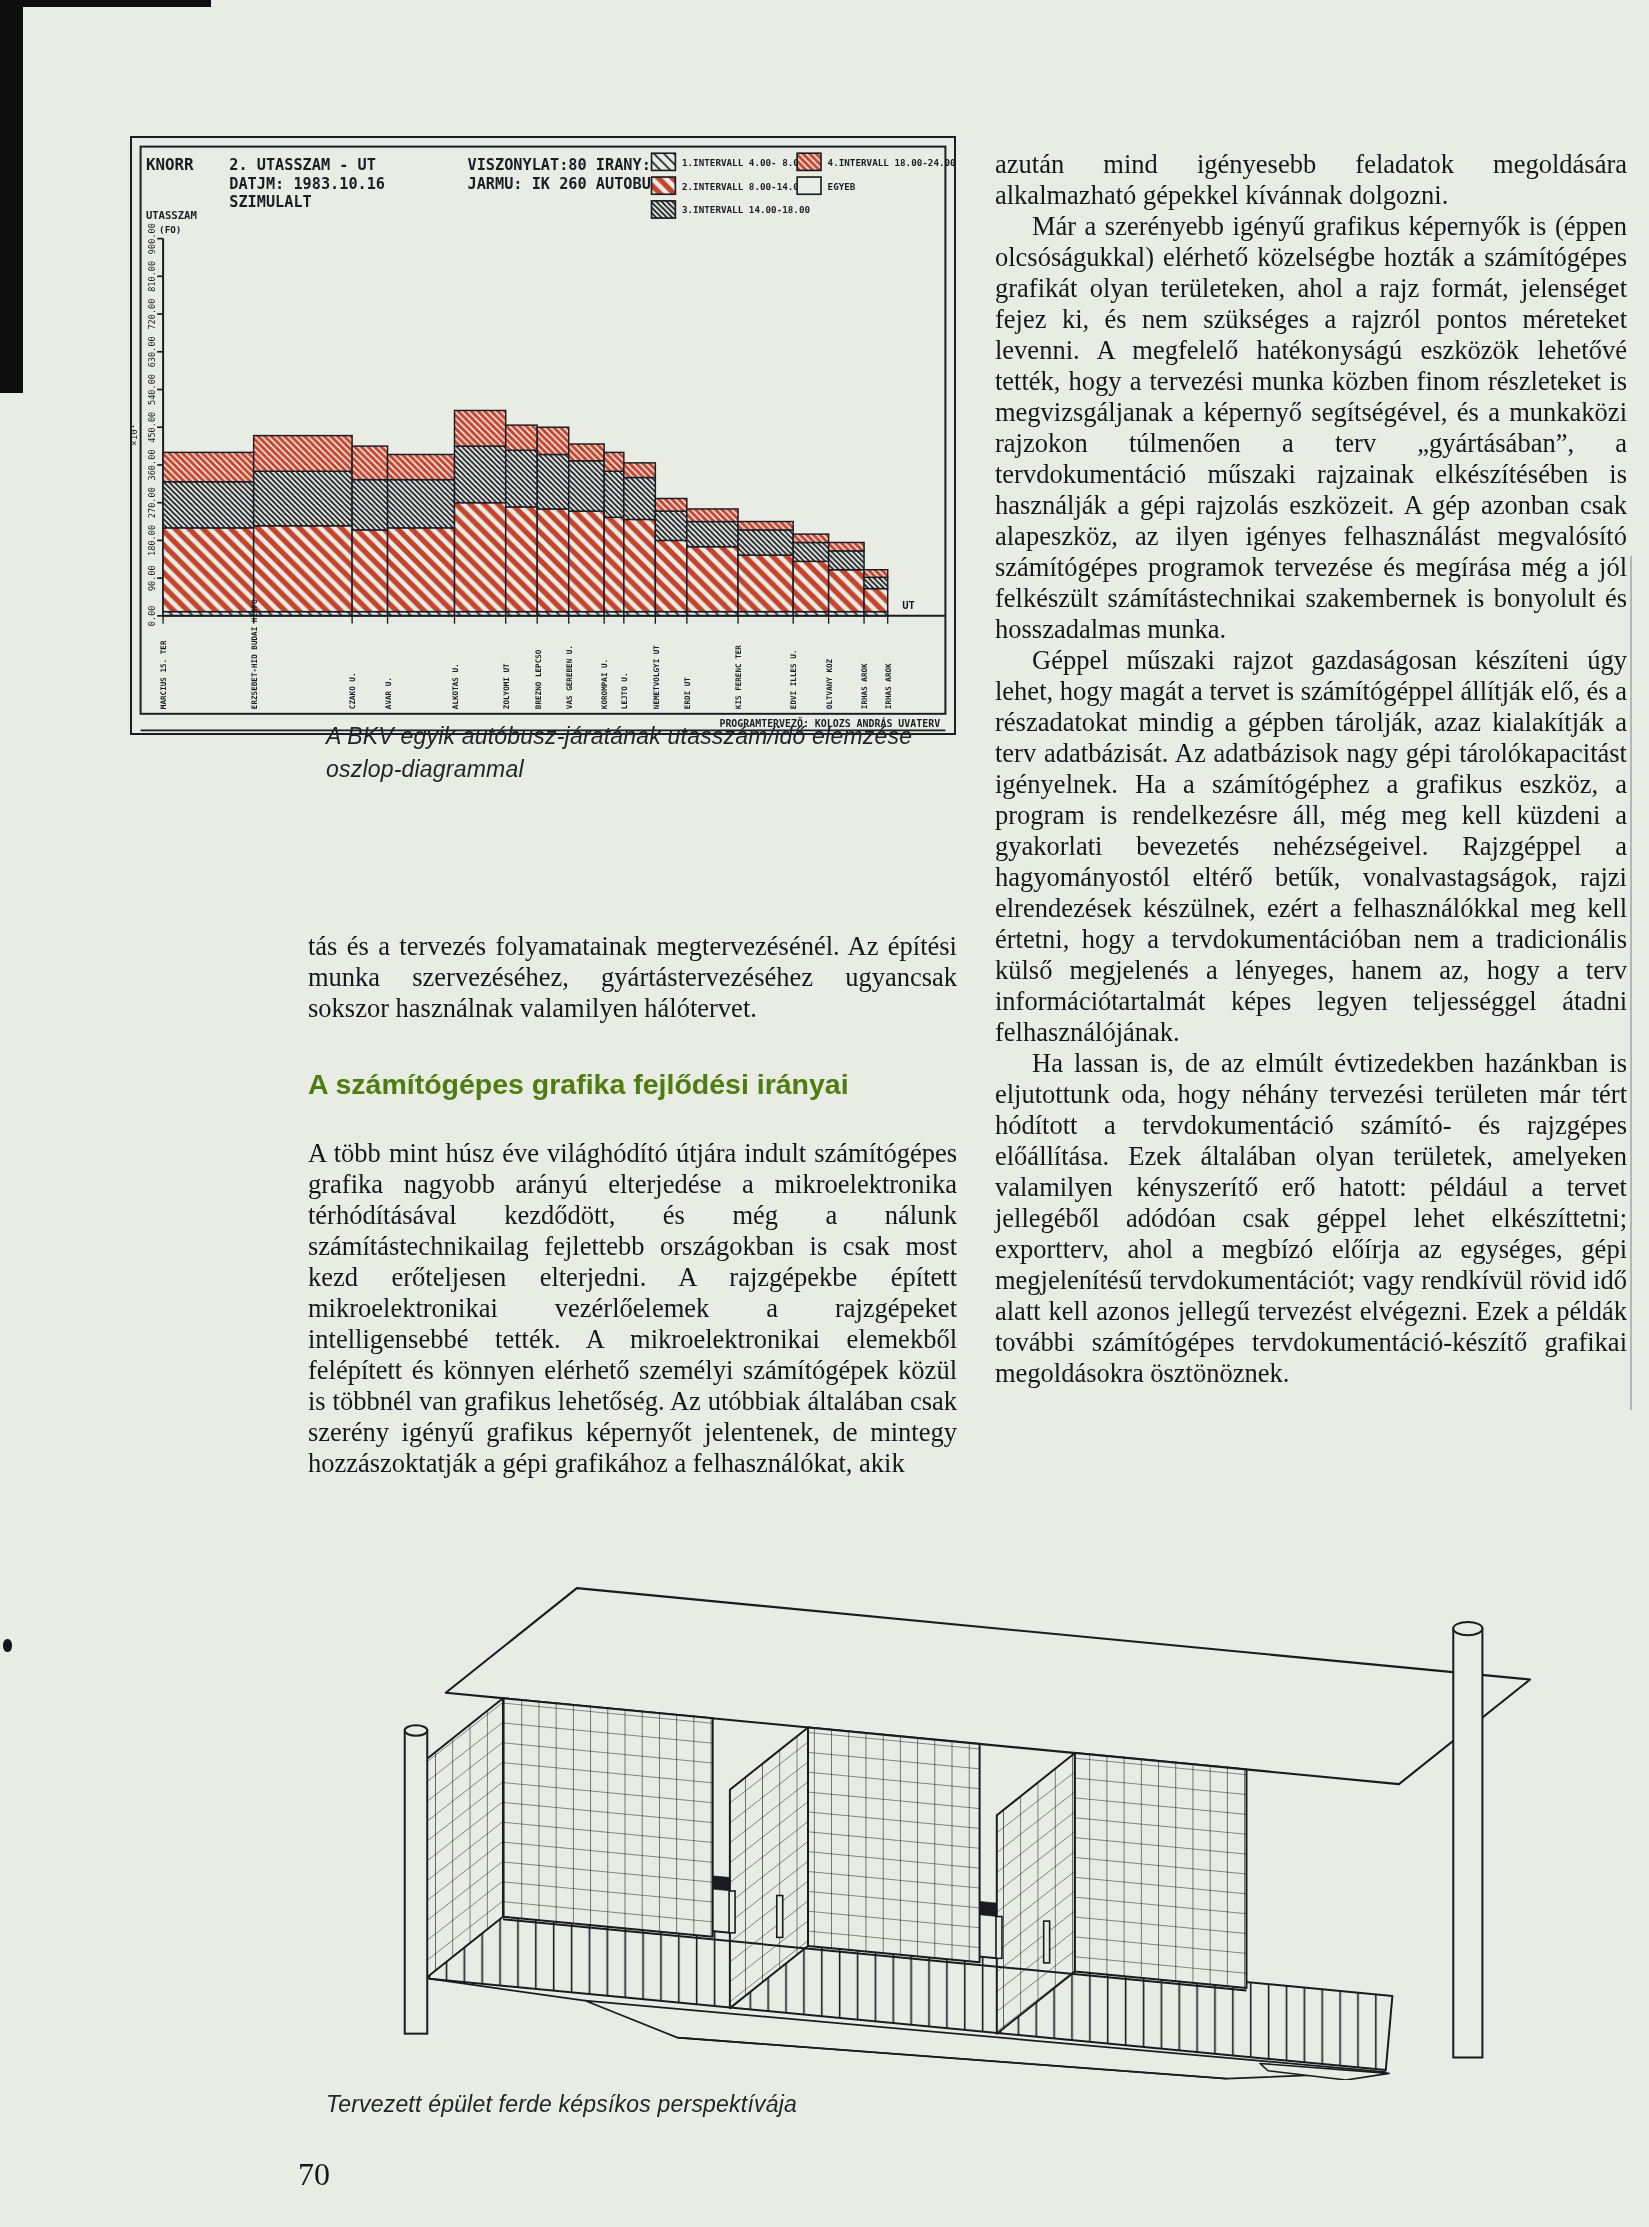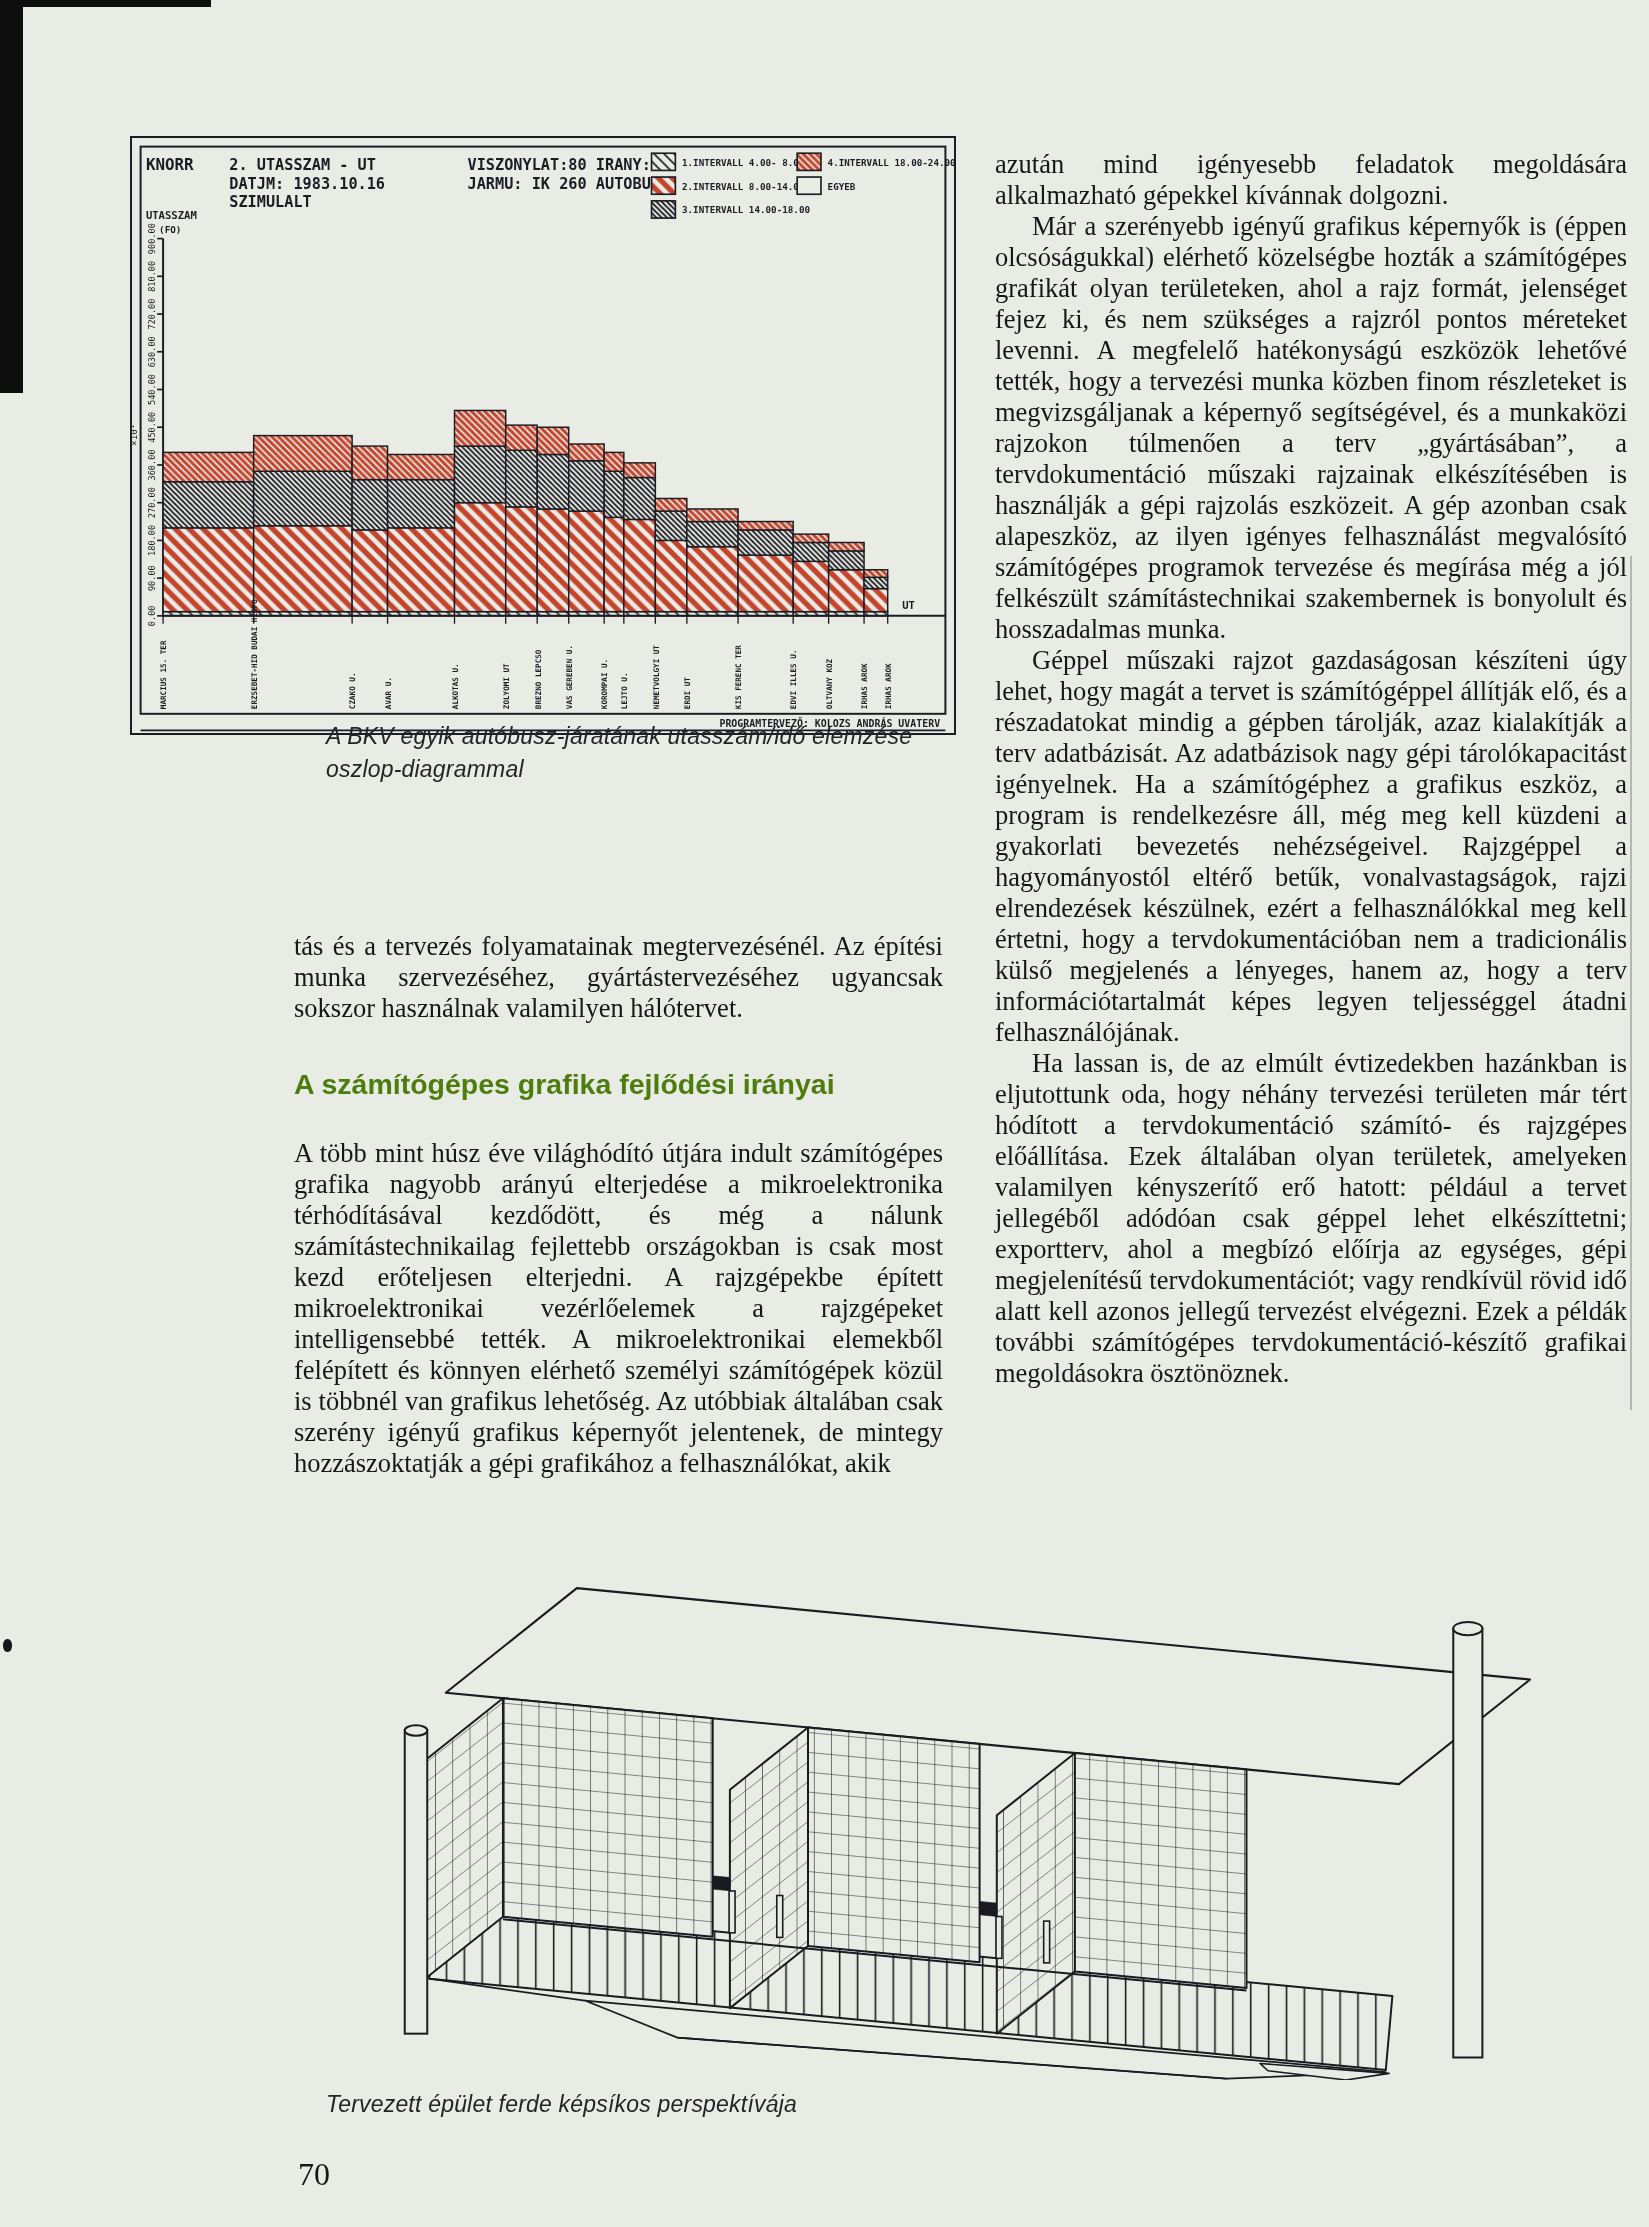--- a/index.html
+++ b/index.html
@@ -14,21 +14,21 @@
   .chart-figure{position:absolute;left:119px;top:136px;width:826px;height:599px;padding-left:11px;}
   .building-figure{position:absolute;left:366px;top:1471px;width:1224px;height:609px;}
   
   .fig-caption{position:absolute;font:italic 23px/33px "Liberation Sans",sans-serif;color:#242428;letter-spacing:0.2px;}
   .cap1{left:326px;top:720px;width:629px;}
   .cap2{left:326px;top:2088px;width:927px;}
   
   .col{position:absolute;font-size:26.5px;line-height:31px;text-align:justify;color:#17171b;margin-top:36px;}
   .col p{margin:0;}
   .col p.indent{text-indent:37px;}
-  .left-col{left:294px;top:895px;width:649px;}
+  .left-col{left:308px;top:895px;width:649px;}
   .right-col{left:995px;top:113px;width:632px;}
   .section-heading{font:bold 28.5px/31px "Liberation Sans",sans-serif;color:#4d7c0f;
                    margin:45px 0 38px 0 !important;text-align:left;}
   .page-number{position:absolute;left:298px;top:2156px;font:32px "Liberation Serif",serif;color:#17171b;text-align:center;}
   svg text{user-select:none;}
 </style>
 </head>
 <body>
 
 <div class="page">

